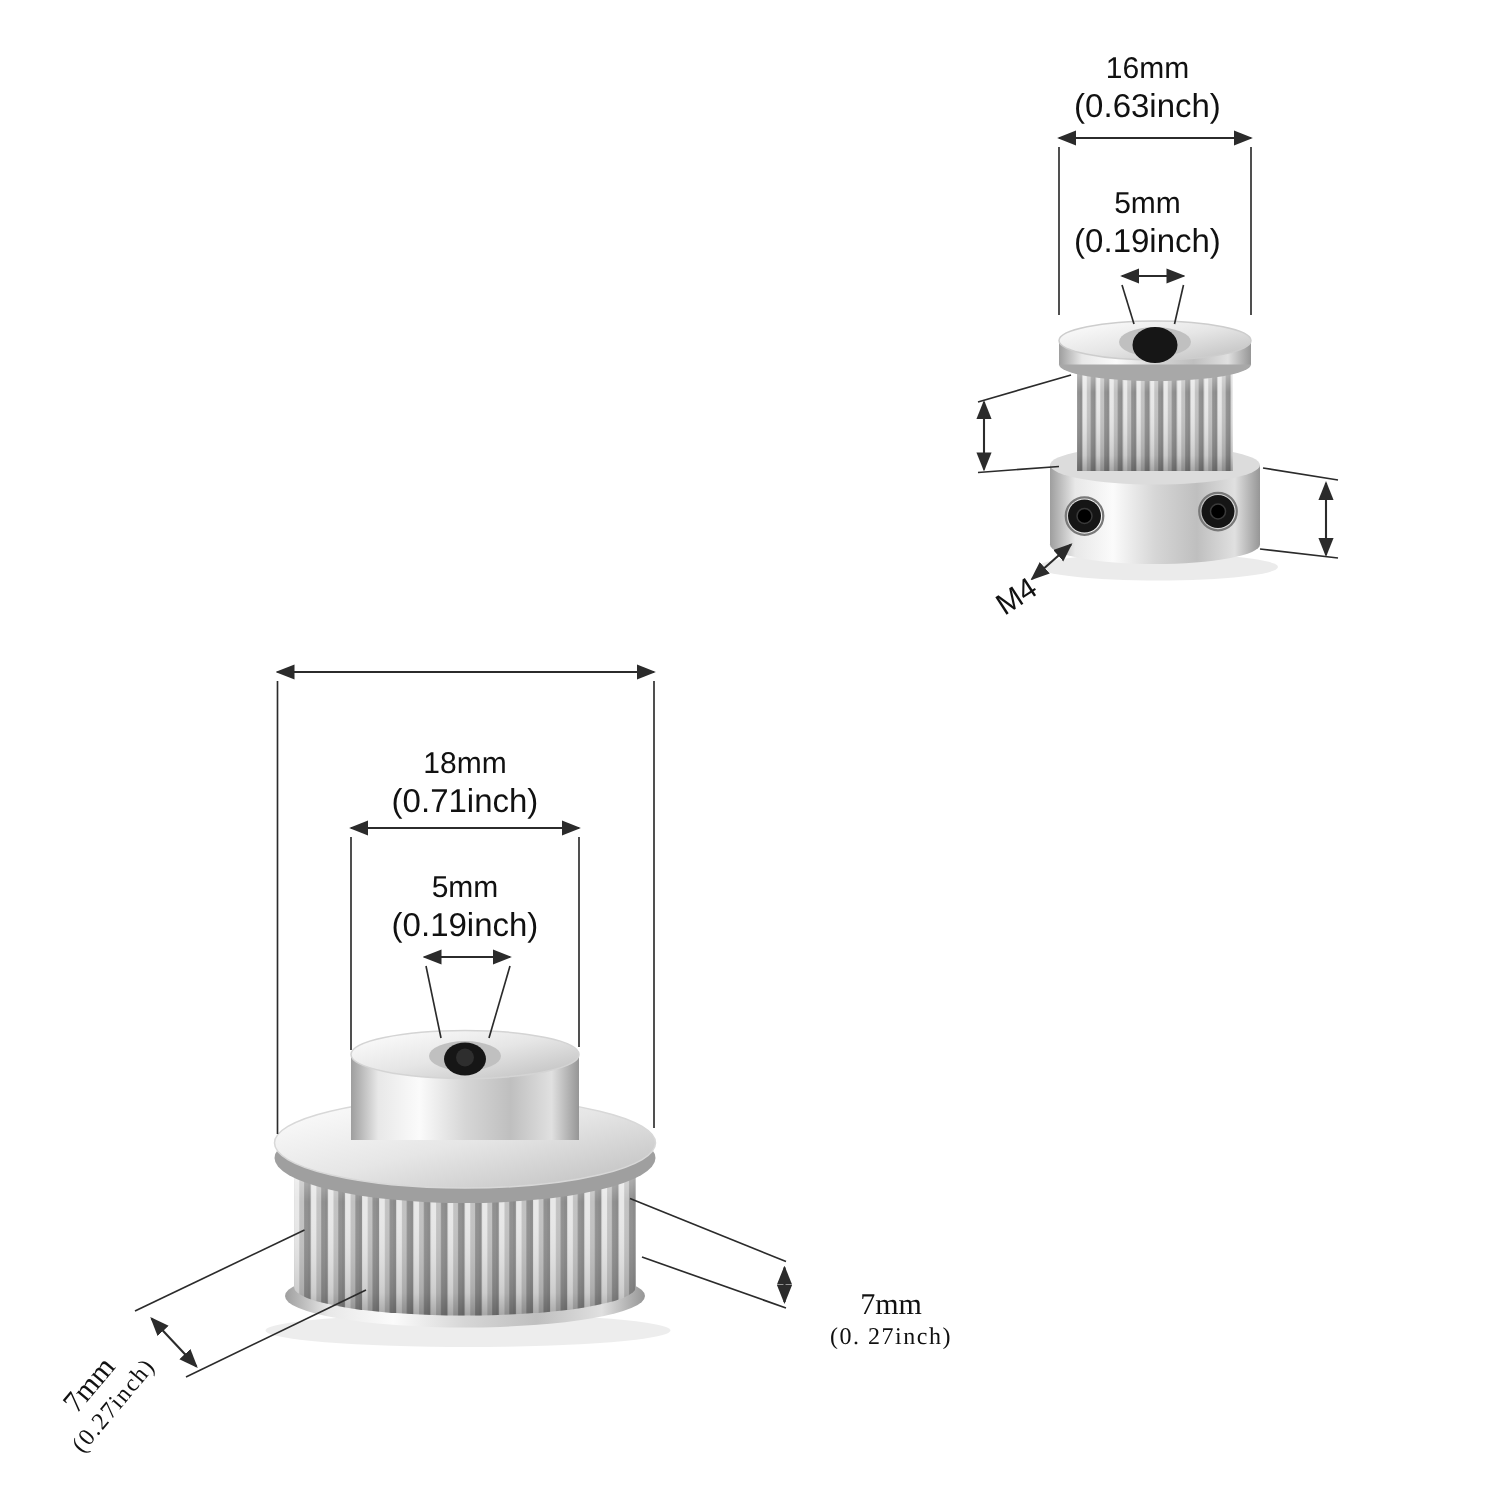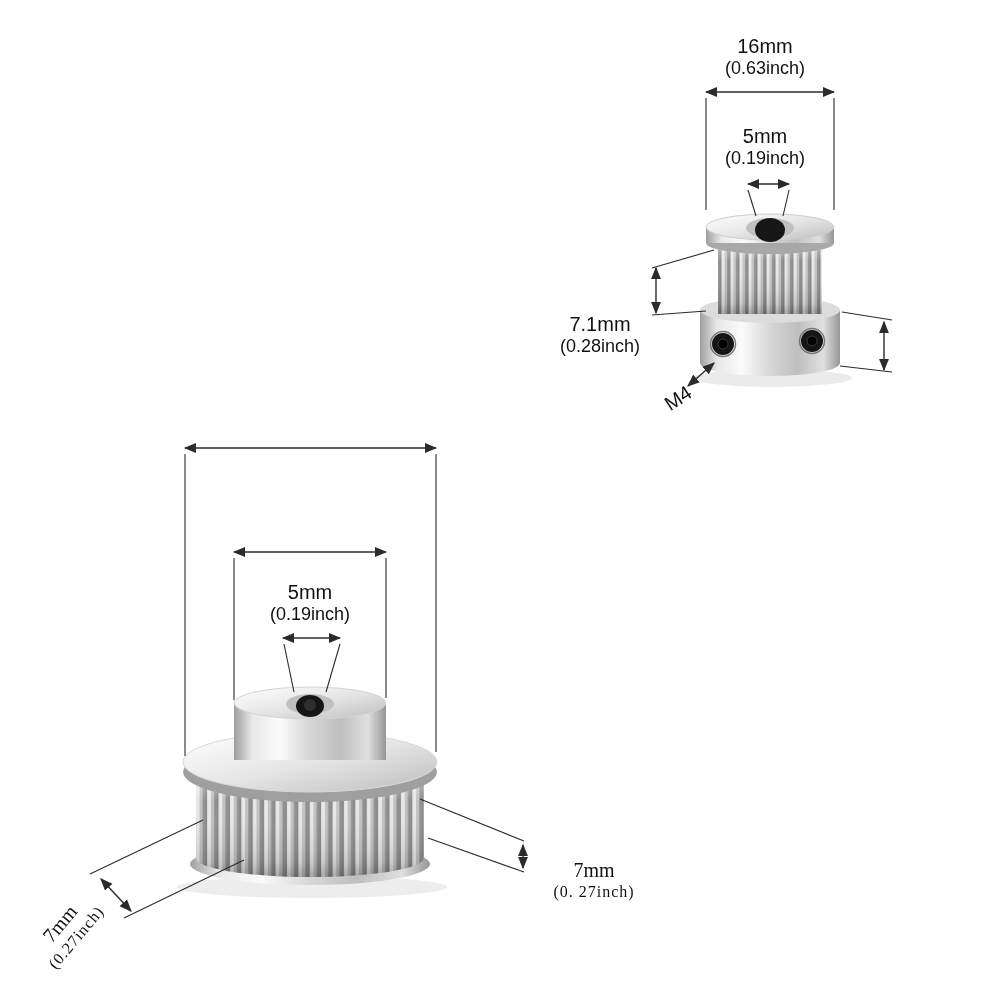--- a/index.html
+++ b/index.html
@@ -12,21 +12,21 @@
   }
   svg.draw{position:absolute;left:0;top:0;}
   .dim-line{stroke:var(--dimension-line,#2b2b2b);stroke-width:1.4;fill:none;}
   .ext-line{stroke:var(--dimension-line,#2b2b2b);stroke-width:1.1;fill:none;}
   .arrowhead{fill:var(--dimension-line,#2b2b2b);}
   .dim-label{
     position:absolute;text-align:center;
     color:var(--text,#111111);
   }
   .dim-label .v{font-size:20px;line-height:1.2;white-space:nowrap;}
-  .dim-label .i{font-size:18px;line-height:1.2;white-space:nowrap;}
+  .dim-label .i{font-size:22px;line-height:1.2;white-space:nowrap;}
   .serif .v{font-family:"Liberation Serif",serif;font-size:20px;}
   .serif .i{font-family:"Liberation Serif",serif;font-size:16px;letter-spacing:1px;}
   .rot-m4{transform:rotate(-33deg);transform-origin:center;font-size:19px;}
   .rot-left7{transform:rotate(-50deg);transform-origin:center;}
 </style>
 </head>
 <body>
 
 <div class="canvas">
 
@@ -177,31 +177,31 @@
   <div class="dim-label" style="left:697px;top:34px;width:136px;">
     <div class="v">16mm</div>
     <div class="i">(0.63inch)</div>
   </div>
 
   <div class="dim-label" style="left:697px;top:124px;width:136px;">
     <div class="v">5mm</div>
     <div class="i">(0.19inch)</div>
   </div>
 
-  <div class="dim-label" style="left:542px;top:312px;width:116px;">
-    <div class="v">7.1mm</div>
-    <div class="i">(0.28inch)</div>
-  </div>
 
   <div class="dim-label rot-m4" style="left:656px;top:386px;width:44px;">
     <div class="v">M4</div>
   </div>
 
 
 
+  <div class="dim-label" style="left:243px;top:497px;width:134px;">
+    <div class="v">18mm</div>
+    <div class="i">(0.71inch)</div>
+  </div>
 
   <div class="dim-label" style="left:243px;top:580px;width:134px;">
     <div class="v">5mm</div>
     <div class="i">(0.19inch)</div>
   </div>
 
   <div class="dim-label serif rot-left7" style="left:-8px;top:908px;width:150px;">
     <div class="v">7mm</div>
     <div class="i">(0.27inch)</div>
   </div>

